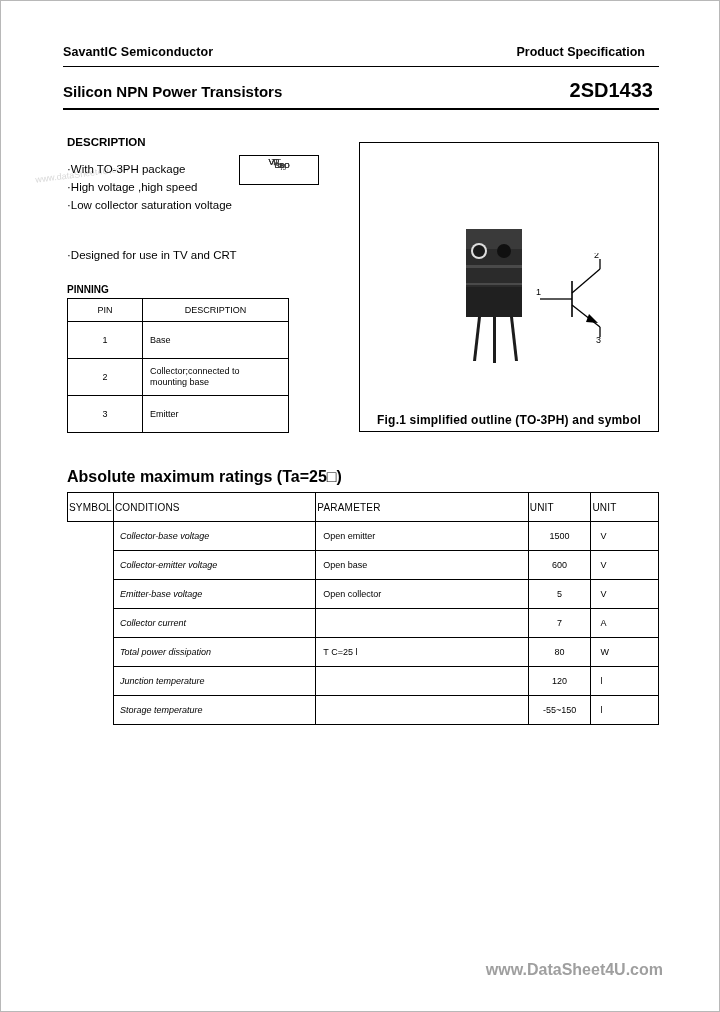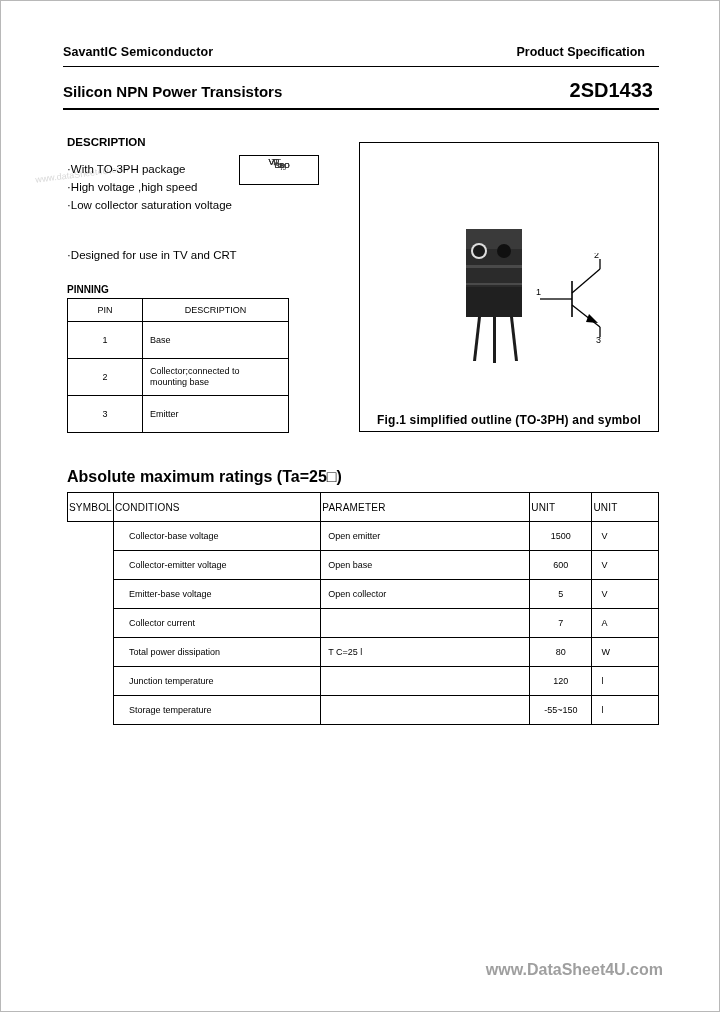--- a/index.html
+++ b/index.html
@@ -164,21 +164,21 @@
     font-weight: normal;
     text-align: left;
     font-size: 10px;
     letter-spacing: 0.2px;
   }
   table.ratings td.sym {
     text-align: center;
     width: 76px;
     color: #333;
   }
-  table.ratings td.par { padding-left: 15px; width: 206px; }
+  table.ratings td.par { padding-left: 6px; width: 206px; font-style: italic; }
   table.ratings td.cond { padding-left: 7px; width: 216px; margin-left: 40px; }
   table.ratings td.val { text-align: center; width: 62px; }
   table.ratings td.unit { padding-left: 9px; width: 60px; }
   sub { font-size: 7px; }
 
   
   .wm-small {
     position: absolute;
     left: 34px;
     top: 168px;

